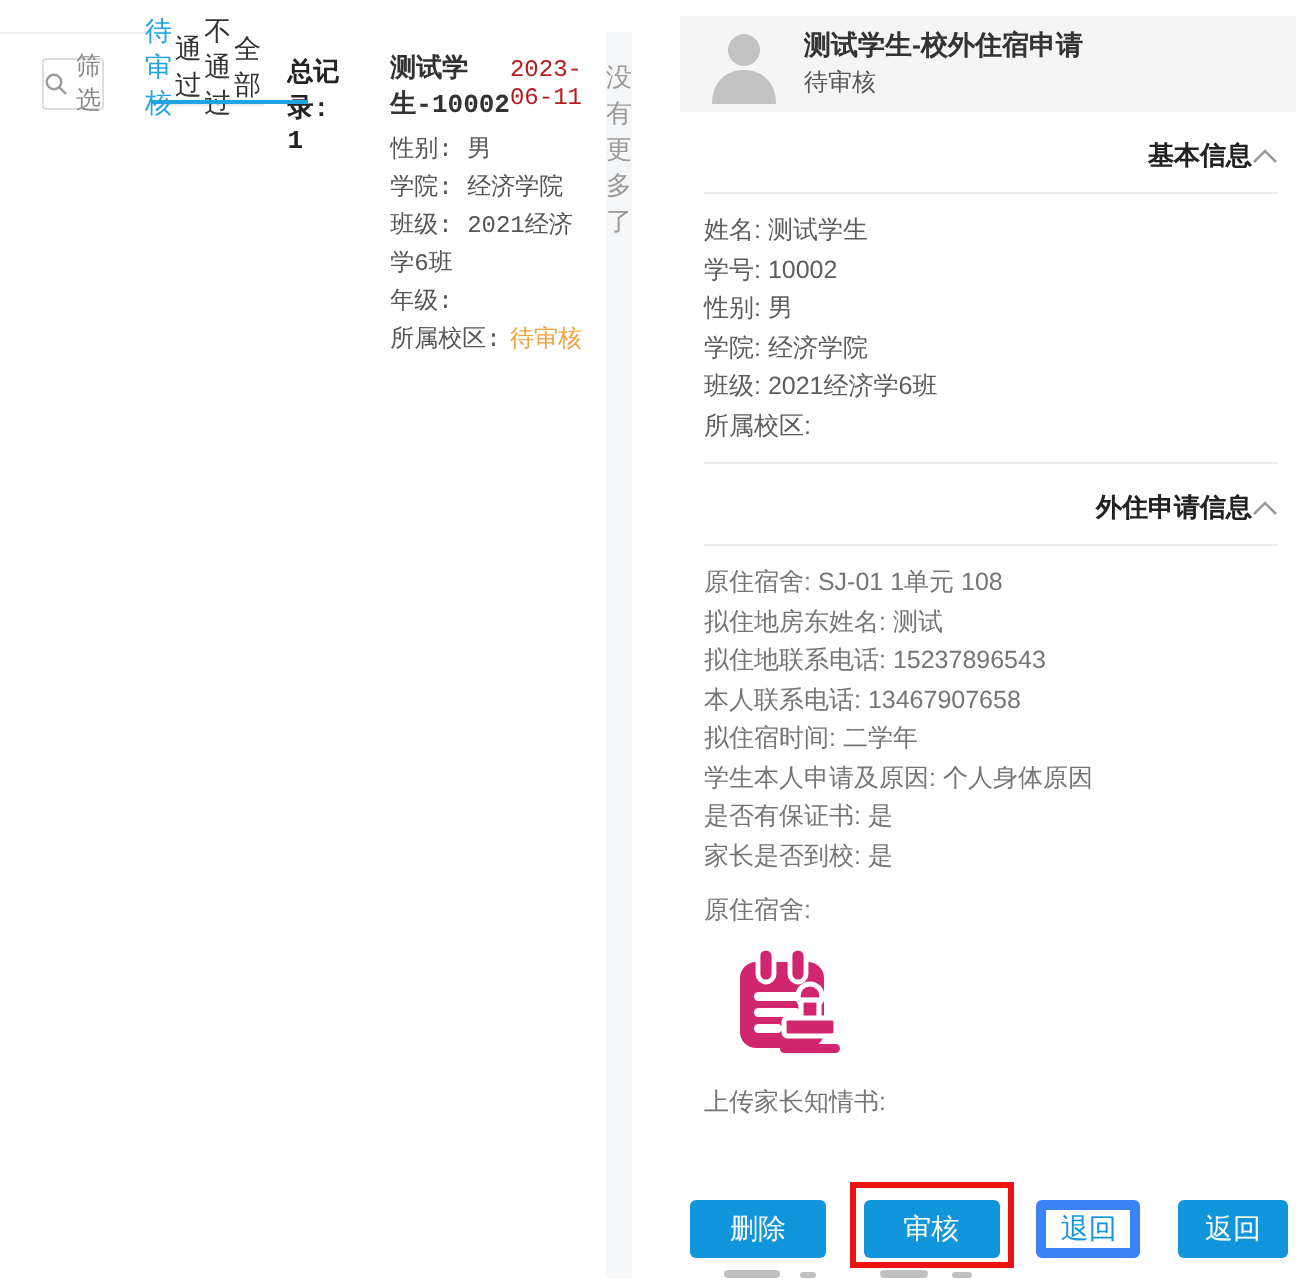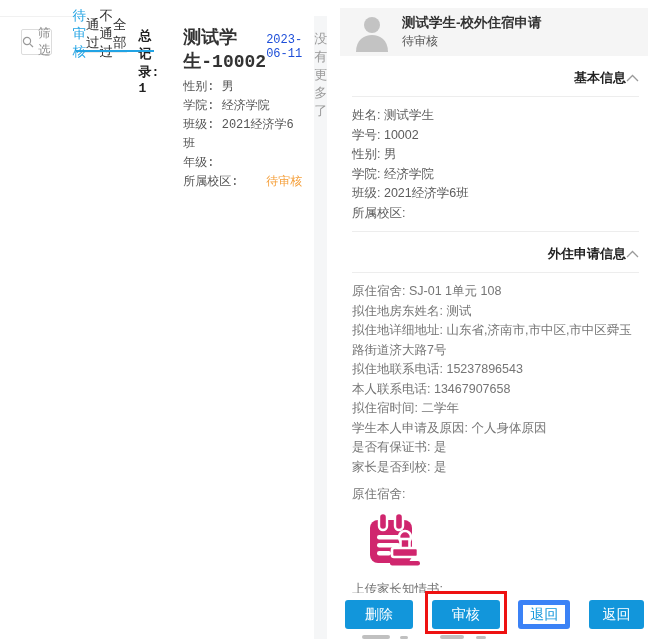--- a/index.html
+++ b/index.html
@@ -21,22 +21,22 @@
   }
   .tabs { position:relative; display:flex; height:37px; border-bottom:1px solid #e9e9e9; }
   .tab { flex:1; display:flex; align-items:center; justify-content:center;
          font-size:13.5px; color:#333; cursor:pointer; }
   .tab.active { color:#21a3e4; }
   .tab-underline { position:absolute; left:3px; bottom:0; width:78px; height:2px; background:#21a3e4; }
   .total-row { padding:11px 12px 9px; font-size:13px; font-weight:bold; color:#222; }
   .gray-gap { height:7px; background:#f4f4f4; }
   .list-item { background:#fff; padding:9px 12px 10px; cursor:pointer; }
   .li-top { display:flex; justify-content:space-between; align-items:baseline; margin-bottom:5px; }
-  .li-title { font-size:18px; font-weight:bold; color:#333; }
-  .li-date { font-size:12px; color:#1d4ed8; }
+  .li-title { font-size:13px; font-weight:bold; color:#333; }
+  .li-date { font-size:12px; color:#b91c1c; }
   .li-line { font-size:12px; color:#555; line-height:19px; }
   .li-last { display:flex; justify-content:space-between; align-items:center; }
   .li-status { font-size:12px; color:#f5a03c; }
   .empty-area { flex:1; background:#f5f6f7; text-align:center; padding-top:14px; }
   .empty-text { font-size:13px; color:#9a9a9a; }
   
   .right-panel { position:absolute; left:340px; top:0; width:311px; height:640px; background:#fff; }
   .detail-header {
     margin:8px 3px 0 0; height:48px; background:#f5f5f5;
     display:flex; align-items:center; padding:0 12px; gap:10px;
@@ -173,21 +173,20 @@
         <span class="section-title">外住申请信息</span>
         <span style="display:inline-flex;">
           <svg width="13" height="8" viewBox="0 0 13 8">
               <polyline points="1,7 6.5,1.5 12,7" fill="none" stroke="#9a9a9a" stroke-width="1.3"></polyline>
             </svg>
         </span>
       </div>
       <div class="fields fields-apply">
         <div class="field">原住宿舍: SJ-01 1单元 108</div>
         <div class="field">拟住地房东姓名: 测试</div>
-        <div class="field">拟住地详细地址: 山东省,济南市,市中区,市中区舜玉路街道济大路7号</div>
         <div class="field">拟住地联系电话: 15237896543</div>
         <div class="field">本人联系电话: 13467907658</div>
         <div class="field">拟住宿时间: 二学年</div>
         <div class="field">学生本人申请及原因: 个人身体原因</div>
         <div class="field">是否有保证书: 是</div>
         <div class="field">家长是否到校: 是</div>
       </div>
     </div>
 
     <div class="upload-label">原住宿舍:</div>

